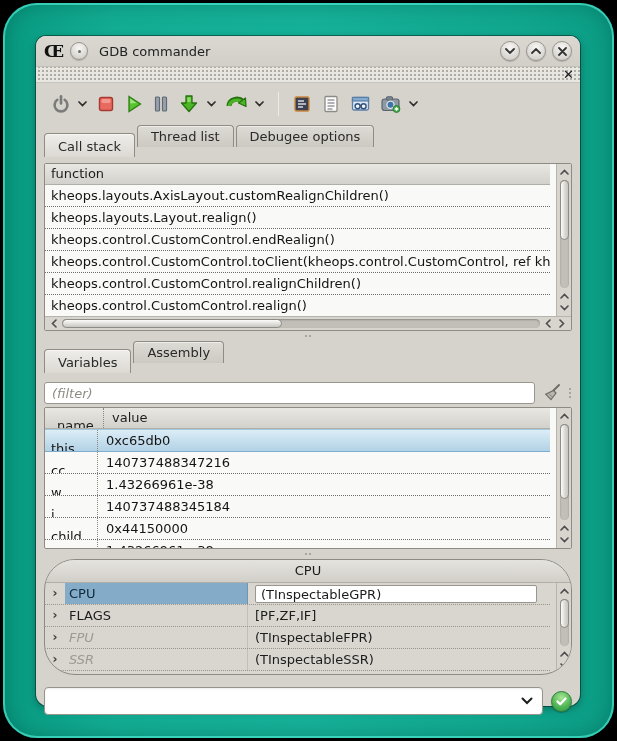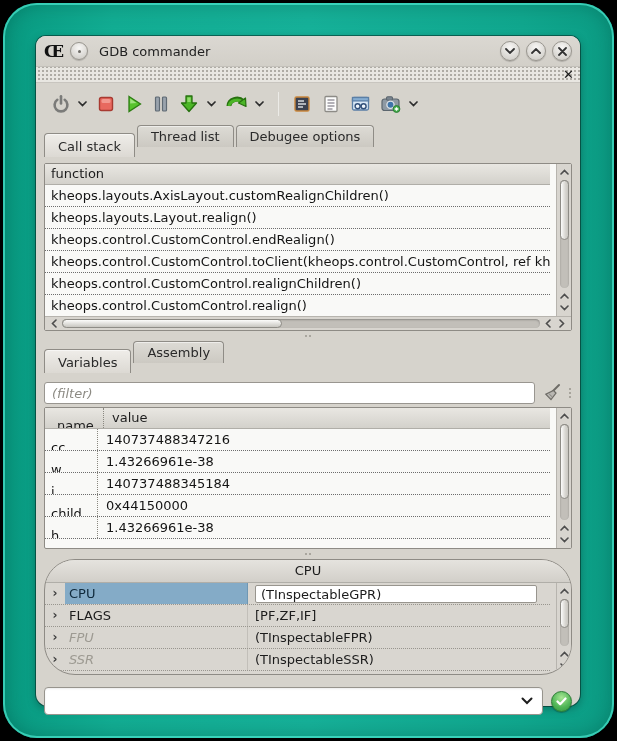--- a/index.html
+++ b/index.html
@@ -329,20 +329,24 @@
       </span>
   </div>
 
   <div class="panel vars-panel">
     <div class="body-row">
       <div class="grid-content">
         <div class="table-header">
           <span class="v-name">name</span>
           <span class="v-value">value</span>
         </div>
+        <div class="var-row selected">
+          <span class="v-name">this</span>
+          <span class="v-value">0xc65db0</span>
+        </div>
         <div class="var-row">
           <span class="v-name">cc</span>
           <span class="v-value">140737488347216</span>
         </div>
         <div class="var-row">
           <span class="v-name">w</span>
           <span class="v-value">1.43266961e-38</span>
         </div>
         <div class="var-row">
           <span class="v-name">i</span>

